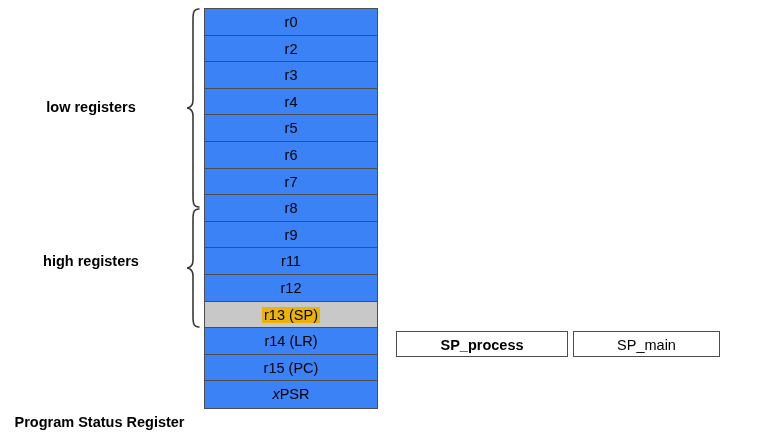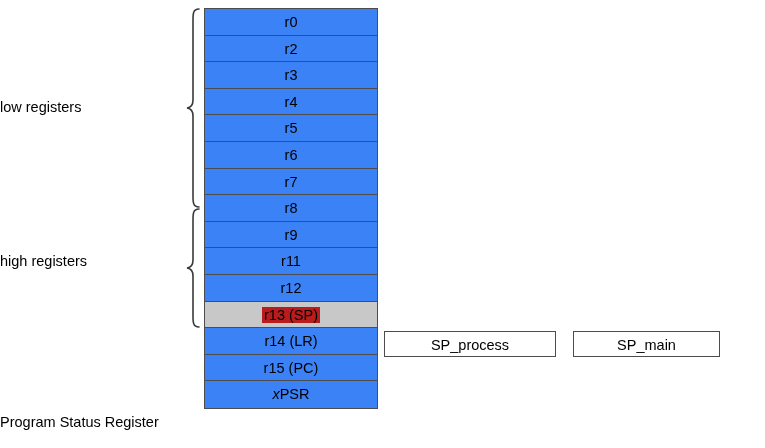--- a/index.html
+++ b/index.html
@@ -47,37 +47,38 @@
     background: #3b82f6;
     white-space: nowrap;
   }
   .reg-row:last-child {
     border-bottom: none;
   }
   .reg-row.shaded {
     background: #c8c8c8;
   }
   .reg-row.shaded .reg-label-inner {
-    background: #b91c1c;
+    background: #eab308;
     padding: 0 2px;
   }
   .reg-label-inner {
     display: inline;
   }
   .italic-x {
     font-style: italic;
   }
 
   
   .side-label {
     position: absolute;
-    text-align: left;
+    text-align: center;
     font-size: 14.5px;
     color: #000000;
     white-space: nowrap;
+    font-weight: bold;
   }
   #label-low {
     left: 0;
     width: 182px;
     top: 99px;
   }
   #label-high {
     left: 0;
     width: 182px;
     top: 253px;
@@ -112,23 +113,24 @@
     line-height: 26px;
     text-align: center;
     font-size: 14.5px;
     color: #000000;
     border: 1.5px solid #4d4d4d;
     box-sizing: border-box;
     background: #ffffff;
     white-space: nowrap;
   }
   #sp-process {
-    left: 384px;
+    left: 396px;
     top: 331px;
     width: 172px;
+    font-weight: bold;
   }
   #sp-main {
     left: 573px;
     top: 331px;
     width: 147px;
   }
 </style>
 </head>
 <body>
 

